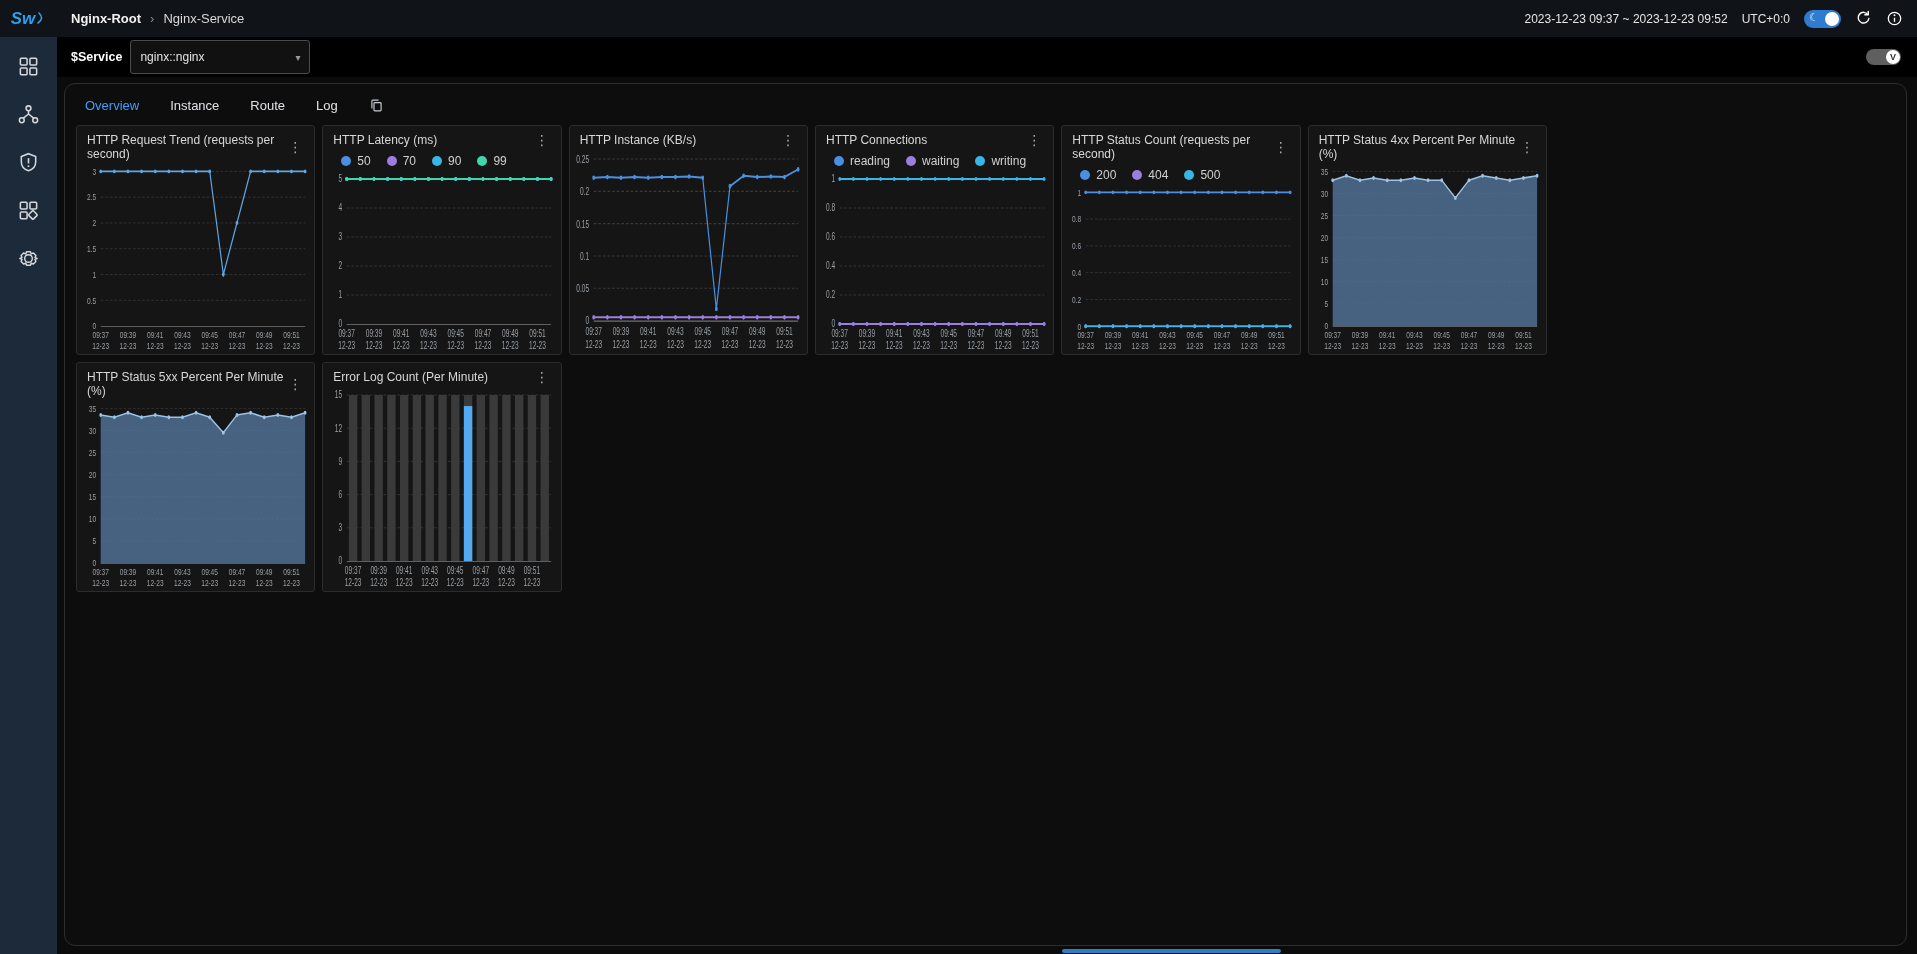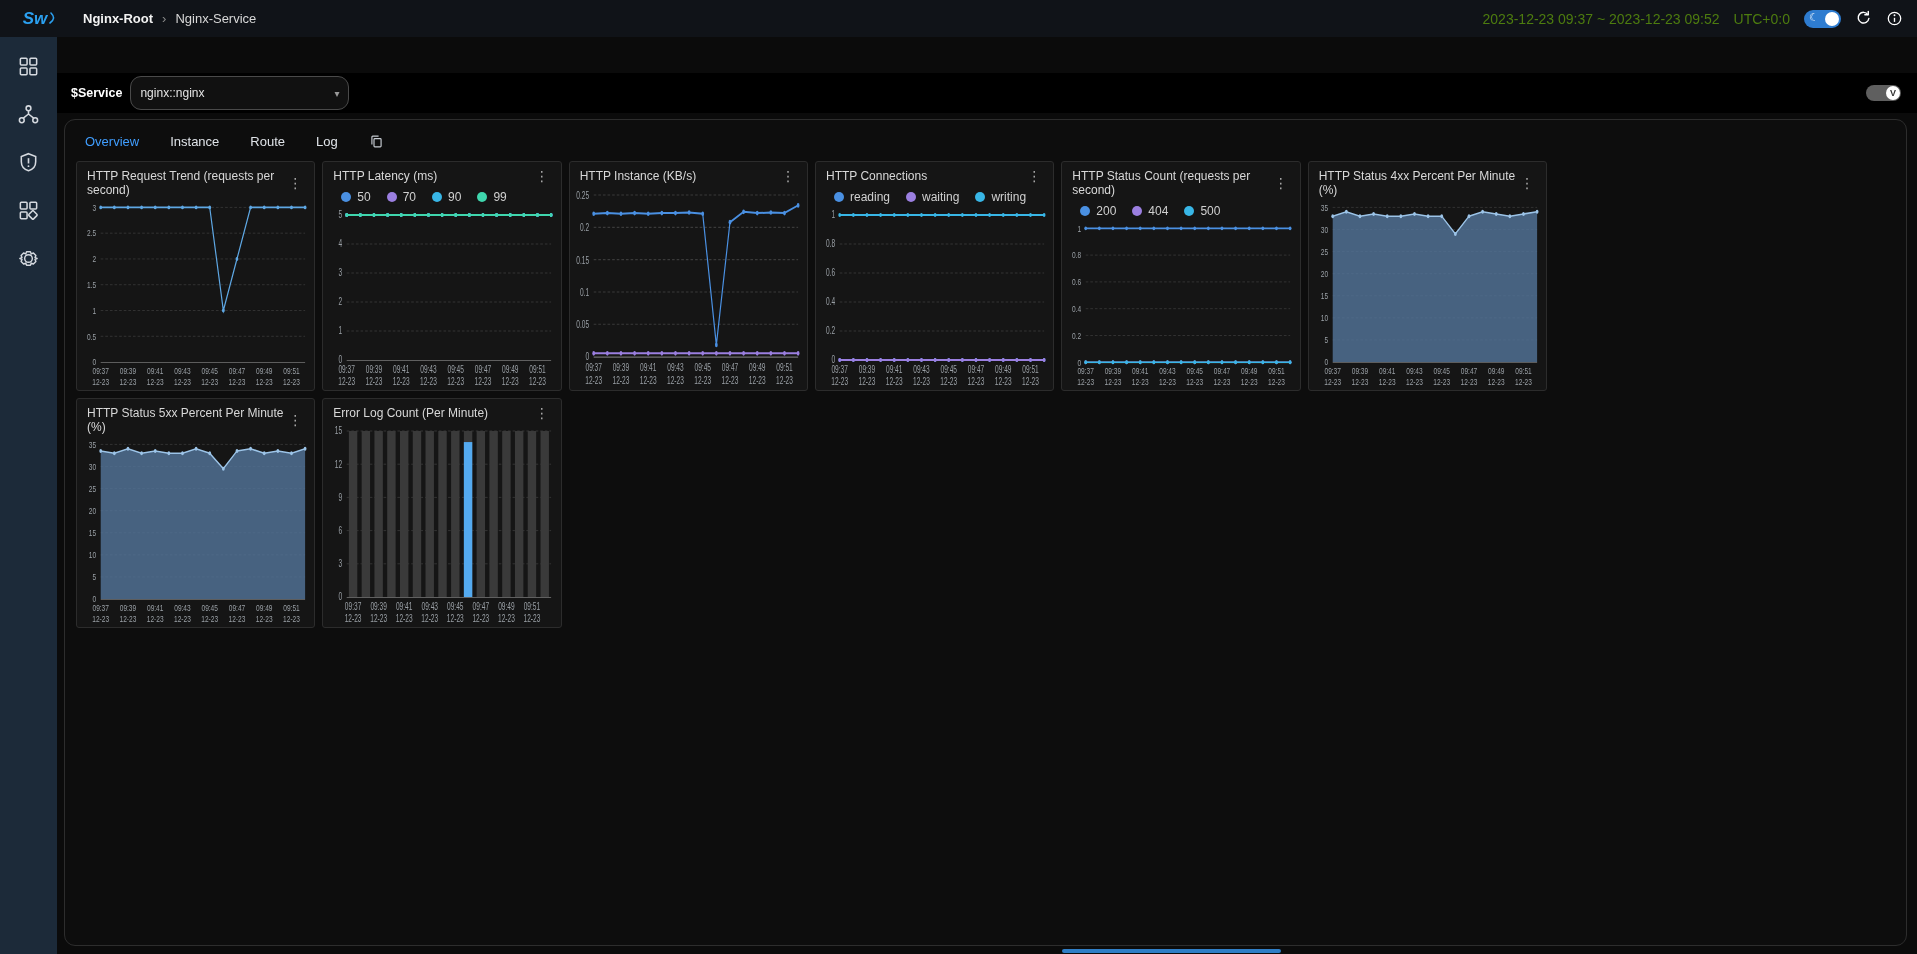--- a/index.html
+++ b/index.html
@@ -1,42 +1,42 @@
 <!DOCTYPE html>
 <html><head>
 <meta charset="utf-8">
 <style>
   * { box-sizing: border-box; margin: 0; padding: 0; }
   html, body { width: 100%; height: 100%; }
   body { background:#0b0b0b; font-family:"Liberation Sans",sans-serif; color:#e8e8e8; overflow:hidden; }
 
   
-  .header { height:37px; background:#101318; display:flex; align-items:center; padding:0 14px 0 12px; gap:14px; }
+  .header { height:37px; background:#101318; display:flex; align-items:center; padding:0 14px 0 0; gap:14px; }
   .logo { width:57px; display:flex; align-items:center; justify-content:center; font-weight:bold; font-style:italic; font-size:17px; color:#2ba0f0; cursor:pointer; gap:1px; }
   .breadcrumb { display:flex; gap:9px; align-items:flex-start; font-size:13px; }
   .crumb-root { font-weight:bold; color:#f2f2f2; cursor:pointer; }
   .crumb-sep { color:#8a8a8a; }
   .crumb-cur { color:#d8d8d8; cursor:pointer; }
   .spacer { flex:1; }
-  .time-range, .timezone { font-size:14px; color:#4d7c0f; cursor:pointer; white-space:nowrap; }
+  .time-range, .timezone { font-size:12px; color:#e5e5e5; cursor:pointer; white-space:nowrap; }
   .toggle { width:37px; height:18px; border-radius:9px; background:#2e7cd0; position:relative; cursor:pointer; flex-shrink:0; }
   .toggle .moon { position:absolute; left:5px; top:1.5px; font-size:11px; color:#fff; }
   .toggle .knob { position:absolute; right:2px; top:2px; width:14px; height:14px; border-radius:50%; background:#fff; }
   .hicon { width:17px; height:17px; cursor:pointer; flex-shrink:0; }
 
   
   .layout { display:flex; height:calc(100vh - 37px); }
   .sidebar { width:57px; background:#1c2a39; display:flex; flex-direction:column; align-items:center; padding-top:18px; gap:25px; flex-shrink:0; }
   .side-item { width:23px; height:23px; cursor:pointer; opacity:.95; }
-  .main { flex:1; display:flex; flex-direction:column; min-width:0;margin-top:36px; }
+  .main { flex:1; display:flex; flex-direction:column; min-width:0; }
 
   
   .toolbar { height:40px; background:#000; display:flex; align-items:center; padding:0 16px 0 14px; gap:8px; }
   .svc-label { font-size:12.5px; font-weight:bold; color:#fff; }
-  .select { width:219px; height:27px; border:1px solid #4a4a4a; border-radius:11px; background:#111; display:flex; align-items:center; padding:16px 9px; font-size:12px; color:#e4e4e4; cursor:pointer; }
+  .select { width:180px; height:27px; border:1px solid #4a4a4a; border-radius:3px; background:#111; display:flex; align-items:center; padding:16px 9px; font-size:12px; color:#e4e4e4; cursor:pointer; }
   .select .caret { margin-left:auto; color:#9a9a9a; font-size:10px; }
   .vtoggle { margin-left:auto; width:35px; height:16px; background:#5f5f5f; border-radius:8px; position:relative; cursor:pointer; }
   .vtoggle .vknob { position:absolute; right:1px; top:1px; width:14px; height:14px; background:#fff; border-radius:50%; color:#333; font-size:9px; display:flex; align-items:center; justify-content:center; font-weight:bold; }
 
   
   .content { flex:1; margin:6px 10px 8px 7px; border:1px solid #2d2d2d; border-radius:11px; overflow:hidden; background:#0d0d0d; }
   .tabs { display:flex; align-items:center; gap:31px; padding:14px 20px 12px; }
   .tab { font-size:13px; color:#dfe3e8; cursor:pointer; }
   .tab.active { color:#409eff; }
   .tab-icon { cursor:pointer; display:flex; }

